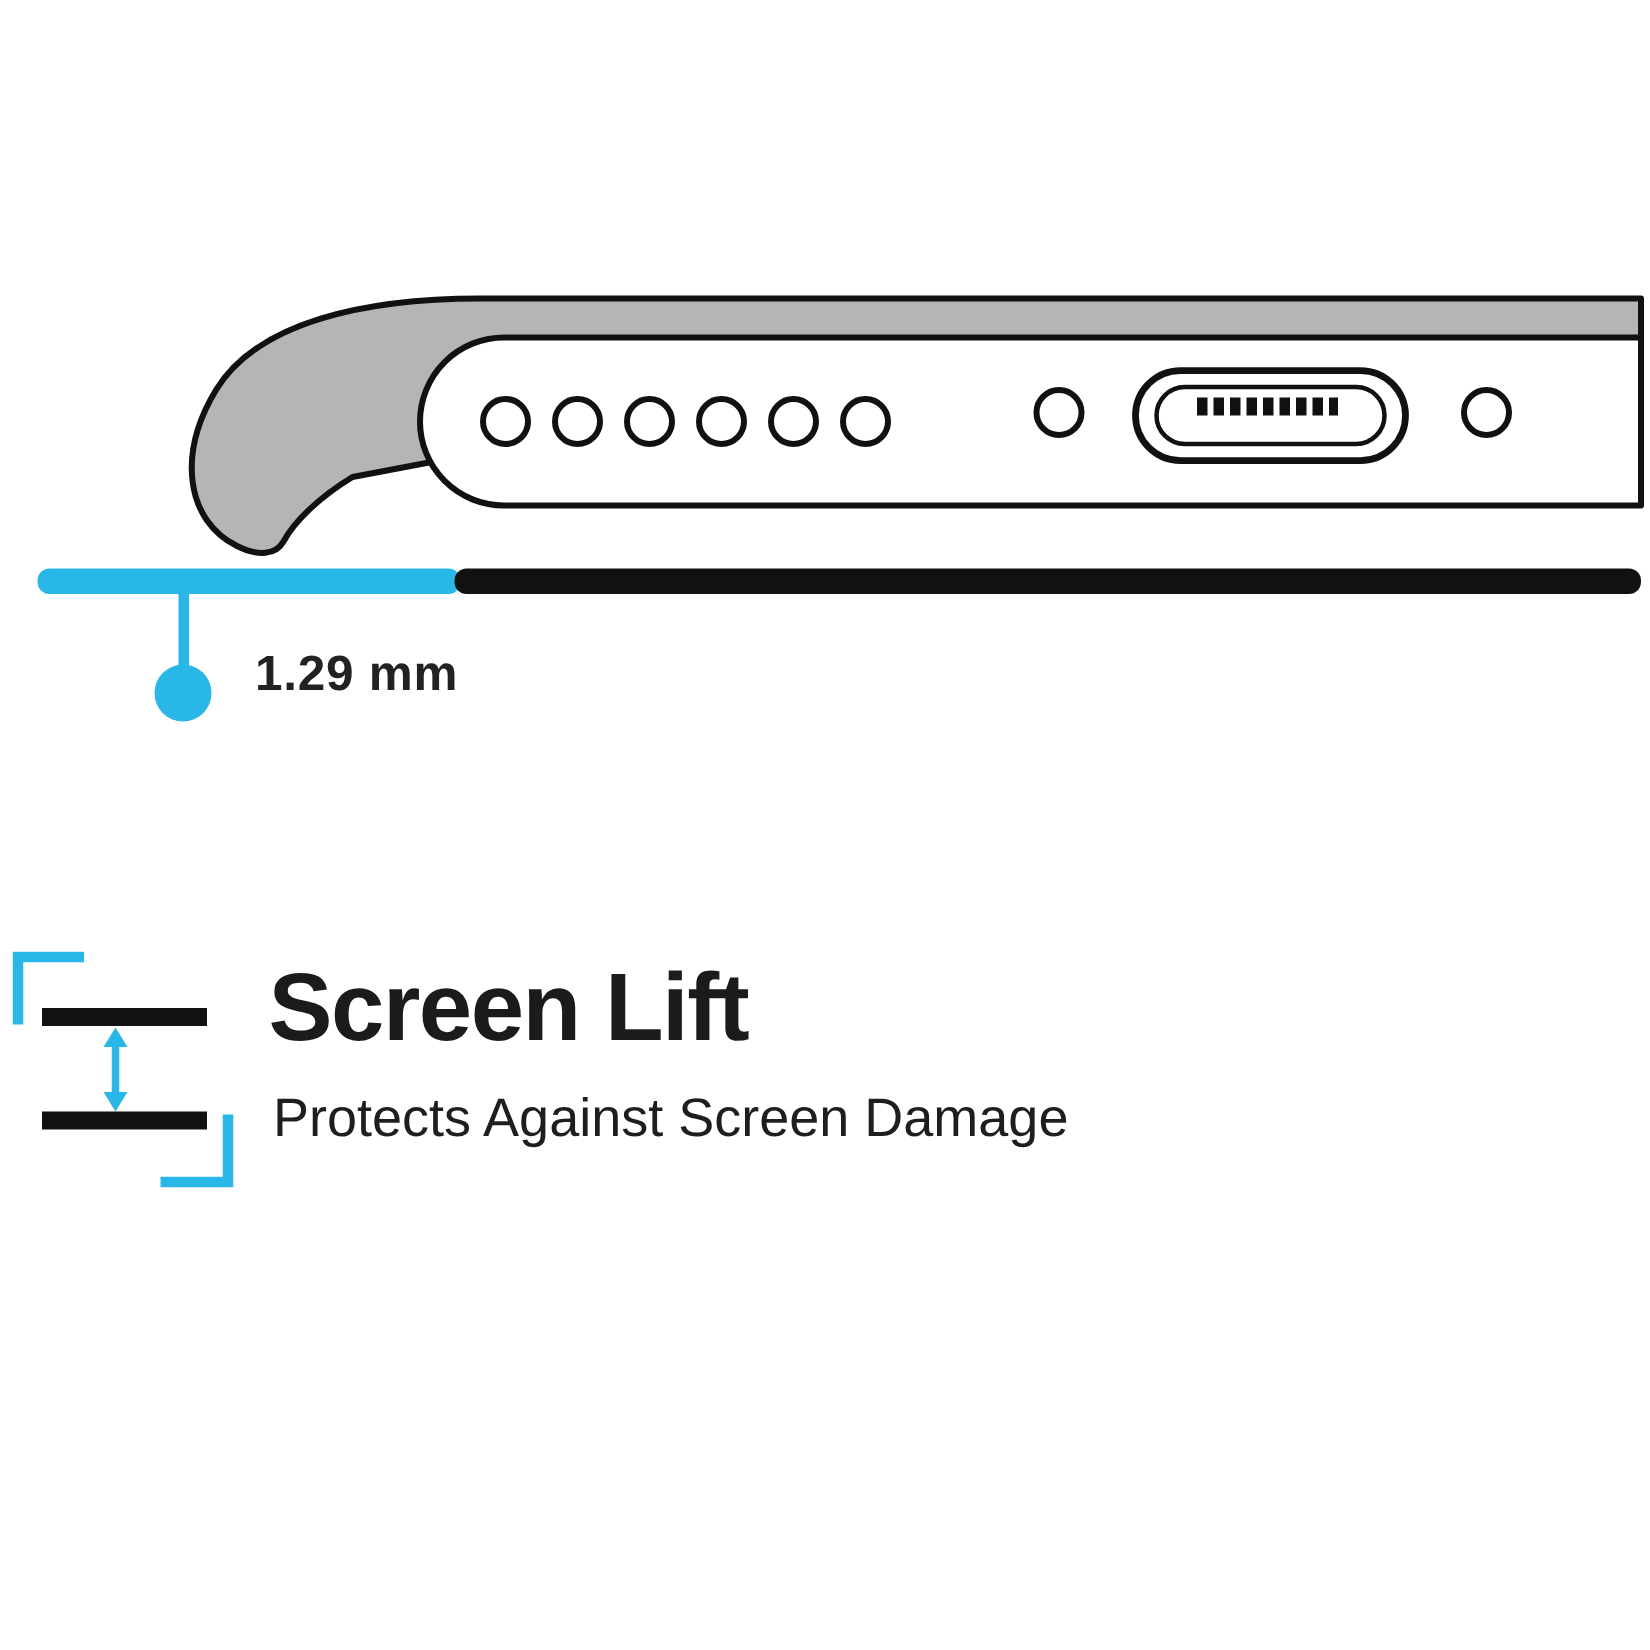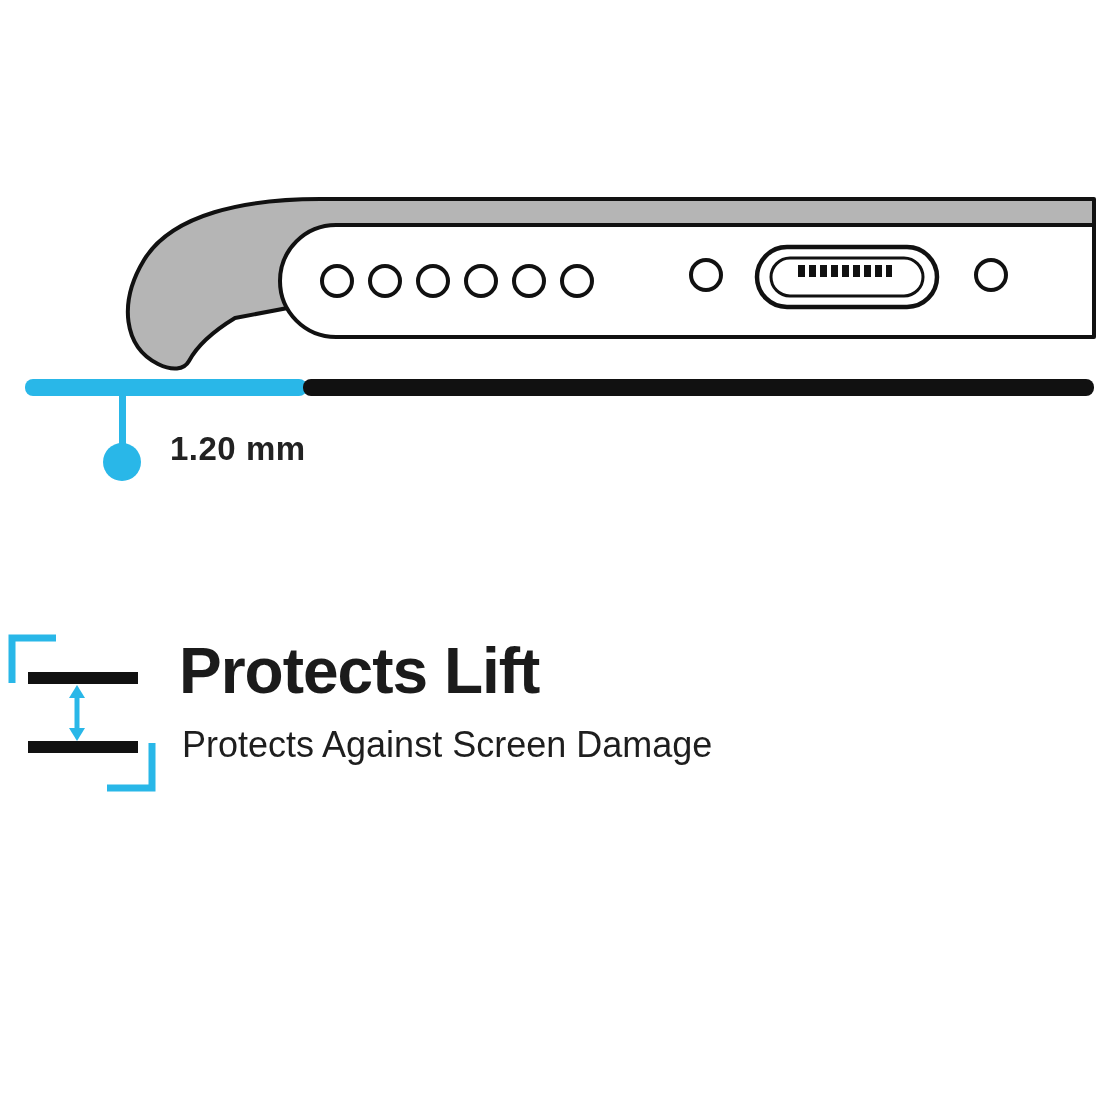--- a/index.html
+++ b/index.html
@@ -80,30 +80,30 @@
     <circle cx="991" cy="275" r="15" fill="#ffffff" stroke="#111111" stroke-width="4"></circle>
 
     <rect x="25" y="379" width="282" height="17" rx="8" fill="#29b7e8"></rect>
 
     <rect x="303" y="379" width="791" height="17" rx="8" fill="#111111"></rect>
 
     <rect x="119" y="395" width="7" height="52" fill="#29b7e8"></rect>
     <circle cx="122" cy="462" r="19" fill="#29b7e8"></circle>
   </svg>
 
-  <span class="abs measure-label">1.20 mm</span>
+  <span class="abs measure-label">1.29 mm</span>
 
   <svg class="abs" style="left:0; top:625;" width="175" height="180" viewBox="0 0 175 180">
     <polyline points="56,13 12,13 12,58" fill="none" stroke="#29b7e8" stroke-width="7"></polyline>
     <rect x="28" y="47" width="110" height="12" fill="#111111"></rect>
     <g fill="#29b7e8">
       <line x1="77" y1="70" x2="77" y2="106" stroke="#29b7e8" stroke-width="5"></line>
       <polygon points="77,60 69,73 85,73"></polygon>
       <polygon points="77,116 69,103 85,103"></polygon>
     </g>
     <rect x="28" y="116" width="110" height="12" fill="#111111"></rect>
     <polyline points="152,118 152,163 107,163" fill="none" stroke="#29b7e8" stroke-width="7"></polyline>
   </svg>
 
-  <span class="abs feature-title">Protects Lift</span>
+  <span class="abs feature-title">Screen Lift</span>
   <span class="abs feature-subtitle">Protects Against Screen Damage</span>
 
 </div>
 
 </body></html>

